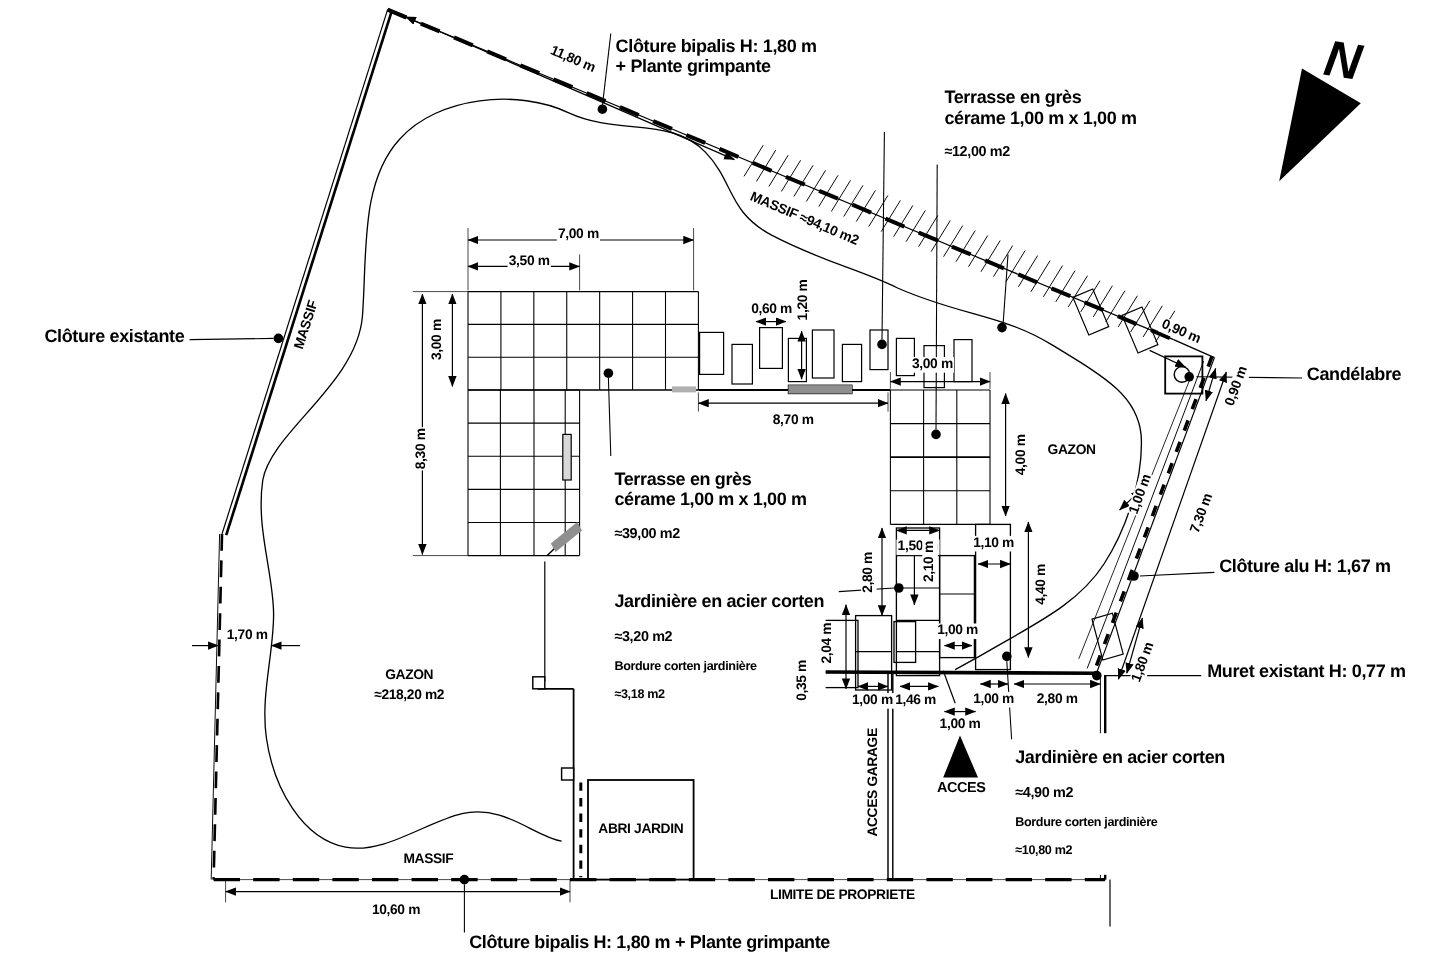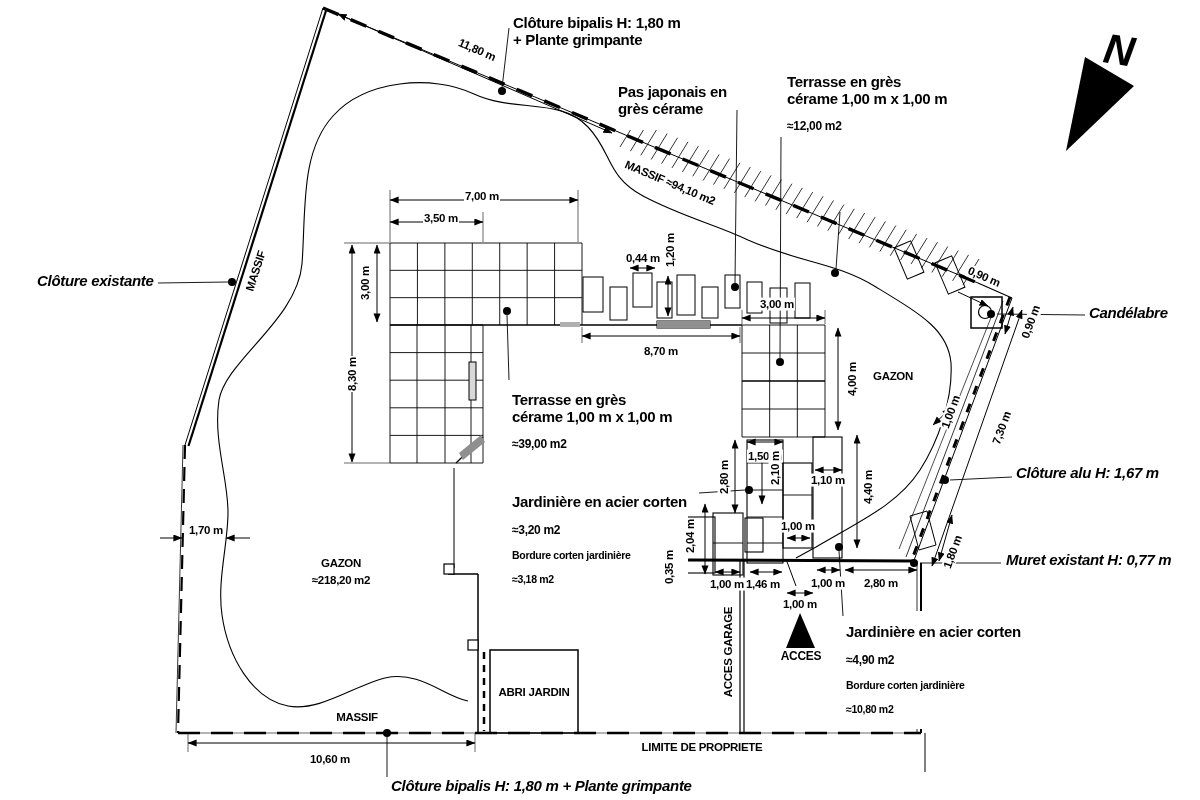--- a/index.html
+++ b/index.html
@@ -2,21 +2,21 @@
 <html><head>
 <meta charset="utf-8">
 <style>
   html,body{margin:0;padding:0;background:#fff;}
   #canvas{position:relative;width:1200px;height:800px;background:#ffffff;overflow:hidden;
           font-family:"Liberation Sans",sans-serif;}
   #plan-svg{position:absolute;left:0;top:0;}
   .lbl{position:absolute;color:#000;font-weight:700;font-size:11.5px;line-height:1.12;
        letter-spacing:-0.3px;white-space:pre-line;background:#fff;padding:0 1px;}
   .c{transform:translate(-50%,-50%);}
-  .big{font-size:15px;font-style:italic;}
+  .big{font-size:15px;}
   .med{font-size:12px;}
   .nopad{padding:0;}
   .ann .t{font-size:15px;}
   .ann .a{font-size:12px;}
   .ann .s{font-size:10.5px;}
   .north-n{font-size:42px;font-style:italic;font-weight:700;background:transparent;}
 </style>
 </head>
 <body>
 
@@ -222,29 +222,25 @@
         <circle cx="914" cy="563" r="4" fill="#000000" stroke="none"></circle>
         <circle cx="749" cy="490" r="4" fill="#000000" stroke="none"></circle>
         <circle cx="839" cy="547" r="4" fill="#000000" stroke="none"></circle>
         <circle cx="507" cy="311" r="4" fill="#000000" stroke="none"></circle>
         <circle cx="387" cy="733" r="4" fill="#000000" stroke="none"></circle>
         <path fill="#000000" stroke="none" d="M800,613 L815,648 L786,648 Z"></path>
         <path fill="#000000" stroke="none" d="M1085,57 L1134,86 L1066,151 Z"></path>
       </g>
   </svg>
 
-  <div class="lbl ann" style="left:512px;top:2px">
+  <div class="lbl ann" style="left:512px;top:18px">
     <div class="t">Clôture bipalis H: 1,80 m
 + Plante grimpante</div>
   </div>
 
-  <div class="lbl ann" style="left:617px;top:71px">
-    <div class="t">Pas japonais en
-grès cérame</div>
-  </div>
 
   <div class="lbl ann" style="left:786px;top:61px">
     <div class="t">Terrasse en grès
 cérame 1,00 m x 1,00 m</div>
     <div class="a">≈12,00 m2</div>
   </div>
 
 
   <div class="lbl big" style="left:36px;top:273px">Clôture existante</div>
 
@@ -291,34 +287,34 @@
   <div class="lbl c" style="left:357px;top:717px">MASSIF</div>
   <div class="lbl c" style="left:341px;top:563px">GAZON</div>
   <div class="lbl c" style="left:341px;top:580px">≈218,20 m2</div>
   <div class="lbl c" style="left:893px;top:376px">GAZON</div>
 
   <div class="lbl c" style="left:477px;top:50px;transform:translate(-50%,-50%) rotate(23.5deg)">11,80 m</div>
   <div class="lbl c" style="left:482px;top:196px">7,00 m</div>
   <div class="lbl c" style="left:441px;top:218px">3,50 m</div>
   <div class="lbl c" style="left:365px;top:283px;transform:translate(-50%,-50%) rotate(-90deg)">3,00 m</div>
   <div class="lbl c" style="left:352px;top:374px;transform:translate(-50%,-50%) rotate(-90deg)">8,30 m</div>
-  <div class="lbl c" style="left:643px;top:258px">0,44 m</div>
+  <div class="lbl c" style="left:643px;top:258px">0,60 m</div>
   <div class="lbl c" style="left:670px;top:250px;transform:translate(-50%,-50%) rotate(-90deg)">1,20 m</div>
   <div class="lbl c" style="left:661px;top:351px">8,70 m</div>
   <div class="lbl c" style="left:777px;top:304px">3,00 m</div>
   <div class="lbl c" style="left:852px;top:379px;transform:translate(-50%,-50%) rotate(-90deg)">4,00 m</div>
   <div class="lbl c" style="left:984px;top:277px;transform:translate(-50%,-50%) rotate(23.5deg)">0,90 m</div>
   <div class="lbl c" style="left:1031px;top:322px;transform:translate(-50%,-50%) rotate(-70deg)">0,90 m</div>
   <div class="lbl c" style="left:1002px;top:428px;transform:translate(-50%,-50%) rotate(-70deg)">7,30 m</div>
   <div class="lbl c" style="left:951px;top:412px;transform:translate(-50%,-50%) rotate(-70deg)">1,00 m</div>
   <div class="lbl c" style="left:953px;top:552px;transform:translate(-50%,-50%) rotate(-70deg)">1,80 m</div>
   <div class="lbl c" style="left:724px;top:477px;transform:translate(-50%,-50%) rotate(-90deg)">2,80 m</div>
   <div class="lbl c" style="left:765px;top:456px">1,50 m</div>
   <div class="lbl c" style="left:775px;top:468px;transform:translate(-50%,-50%) rotate(-90deg)">2,10 m</div>
-  <div class="lbl c" style="left:828px;top:480px">1,10 m</div>
+  <div class="lbl c" style="left:828px;top:453px">1,10 m</div>
   <div class="lbl c" style="left:868px;top:487px;transform:translate(-50%,-50%) rotate(-90deg)">4,40 m</div>
   <div class="lbl c" style="left:798px;top:526px">1,00 m</div>
   <div class="lbl c" style="left:690px;top:536px;transform:translate(-50%,-50%) rotate(-90deg)">2,04 m</div>
   <div class="lbl c" style="left:669px;top:567px;transform:translate(-50%,-50%) rotate(-90deg)">0,35 m</div>
   <div class="lbl c" style="left:727px;top:584px">1,00 m</div>
   <div class="lbl c" style="left:763px;top:584px">1,46 m</div>
   <div class="lbl c" style="left:828px;top:583px">1,00 m</div>
   <div class="lbl c" style="left:881px;top:583px">2,80 m</div>
   <div class="lbl c" style="left:800px;top:604px">1,00 m</div>
   <div class="lbl c" style="left:206px;top:530px">1,70 m</div>

